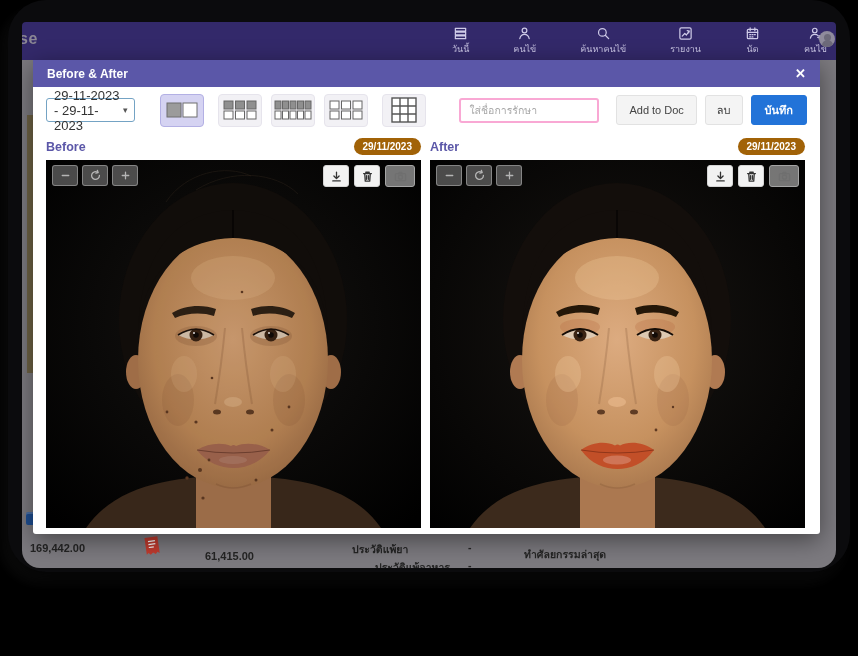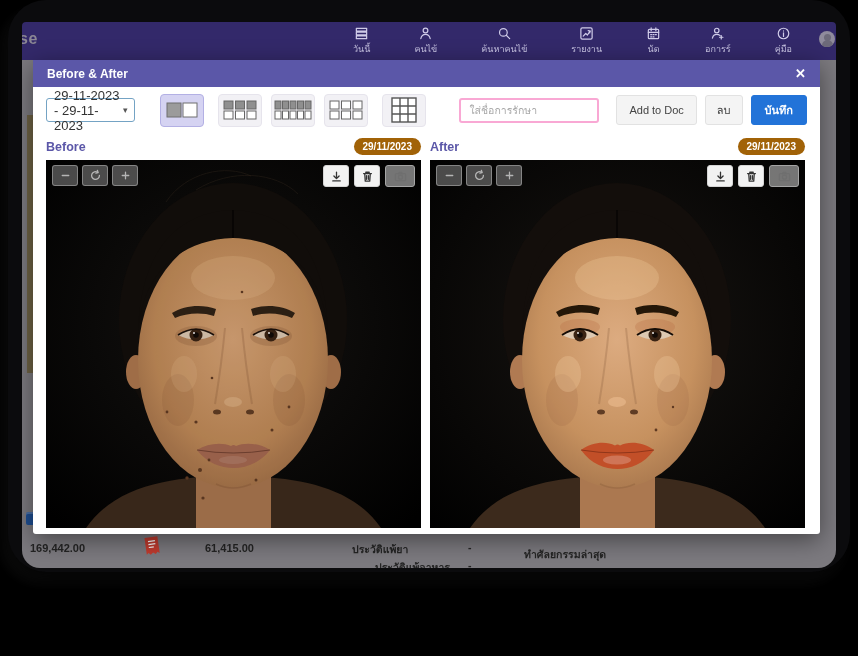--- a/index.html
+++ b/index.html
@@ -10,21 +10,21 @@
   
   .device { position:absolute; left:8px; top:0; width:842px; height:572px;
             background:#0b0b0d; border-radius:38px; box-shadow:0 8px 22px rgba(0,0,0,.8), -6px 10px 14px rgba(255,255,255,.06); }
   .screen { position:absolute; left:14px; top:22px; width:814px; height:546px;
             background:#0c0c0c; border-radius:4px 4px 18px 18px; overflow:hidden; }
 
   
   .navbar { position:absolute; left:0; top:0; width:100%; height:38px; background:#33296a; }
   .logo { position:absolute; left:-3px; top:8px; font-size:16px; font-weight:bold; color:#8b8794; letter-spacing:.5px; }
   .nav-items { position:absolute; left:430px; top:4px; width:340px; height:32px;
-               display:flex; justify-content:flex-end; align-items:flex-start;gap:44px; }
+               display:flex; justify-content:space-between; align-items:flex-start;gap:44px; }
   .nav-item { display:flex; flex-direction:column; align-items:center; gap:1px; cursor:pointer; }
   .nav-item svg { width:15px; height:15px; stroke:#cfcbe8; fill:none; stroke-width:1.3; stroke-linecap:round; stroke-linejoin:round; }
   .nav-item span { font-size:9px; color:#c9c5e4; white-space:nowrap; }
   .avatar { position:absolute; right:1px; top:9px; width:16px; height:16px; border-radius:50%;
             background:#8f8b9c; overflow:hidden; }
   .avatar:after { content:""; position:absolute; left:4.5px; top:3px; width:7px; height:7px; border-radius:50%; background:#6d6a7a; box-shadow:0 8px 0 2px #6d6a7a; }
 
   
   .app-bg { position:absolute; left:0; top:38px; width:100%; height:508px; background:#7c7a7f; }
   .olive { position:absolute; left:5px; top:55px; width:26px; height:258px; background:#6e6345; }
@@ -95,21 +95,21 @@
         <div class="olive"></div>
         <div class="blue-chip"></div>
         <div class="bg-strip">
           <div class="bg-amount" style="left:8px; top:8px;">169,442.00</div>
           <div class="receipt" style="left:122px; top:2px;">
             <svg width="17" height="21" viewBox="0 0 17 21">
               <path d="M2,1 H15 V18 L13,16.5 L11,18.5 L8.5,16.5 L6,18.5 L4,16.5 L2,18 Z" fill="#c23b2e"></path>
               <path d="M5,5 H12 M5,8 H12 M5,11 H10" stroke="#ffffff" stroke-width="1.2" fill="none"></path>
             </svg>
           </div>
-          <div class="bg-amount" style="left:183px; top:8px;">61,415.00</div>
+          <div class="bg-amount" style="left:183px; top:16px;">61,415.00</div>
           <div class="bg-label" style="left:330px; top:7px; width:98px; text-align:left;">ประวัติแพ้ยา</div>
           <div class="bg-label" style="left:446px; top:7px;">-</div>
           <div class="bg-label" style="left:502px; top:12px;">ทำศัลยกรรมล่าสุด</div>
           <div class="bg-label" style="left:318px; top:25px; width:110px; text-align:right;">ประวัติแพ้อาหาร</div>
           <div class="bg-label" style="left:446px; top:25px;">-</div>
         </div>
       </div>
 
       <div class="navbar">
         <div class="logo">se</div>
@@ -149,21 +149,21 @@
                 <path d="M5,9.3 h1 M7.5,9.3 h1 M10,9.3 h1 M5,11.6 h1 M7.5,11.6 h1"></path>
               </svg>
             <span>นัด</span>
           </div>
           <div class="nav-item">
             <svg viewBox="0 0 16 16">
                 <circle cx="7.2" cy="4.8" r="2.4"></circle>
                 <path d="M2.6,13 C3.3,10 5.4,9 7.2,9 C8.6,9 9.8,9.4 10.8,10.3"></path>
                 <path d="M12,10.2 v3.6 M10.2,12 h3.6"></path>
               </svg>
-            <span>อการร์</span>
+            <span>คนไข์</span>
           </div>
           <div class="nav-item">
             <svg viewBox="0 0 16 16">
                 <circle cx="8" cy="8" r="5.6"></circle>
                 <path d="M8,7.3 v3.8"></path>
                 <path d="M8,5.2 v0.2"></path>
               </svg>
             <span>คู่มือ</span>
           </div>
         </div>

